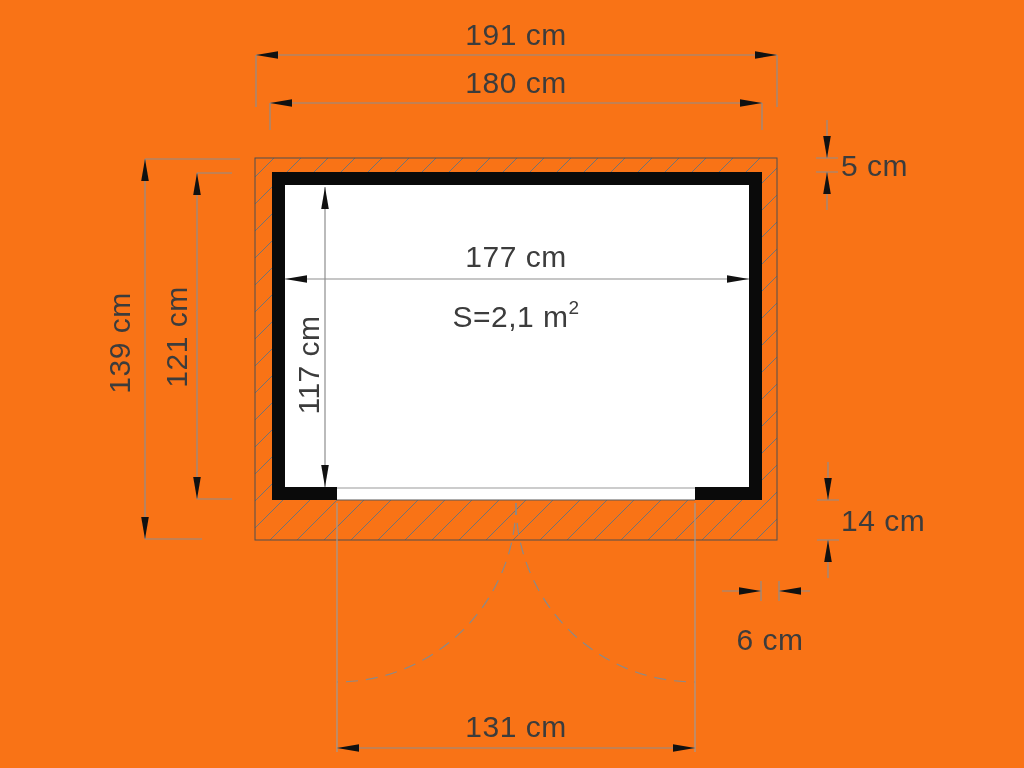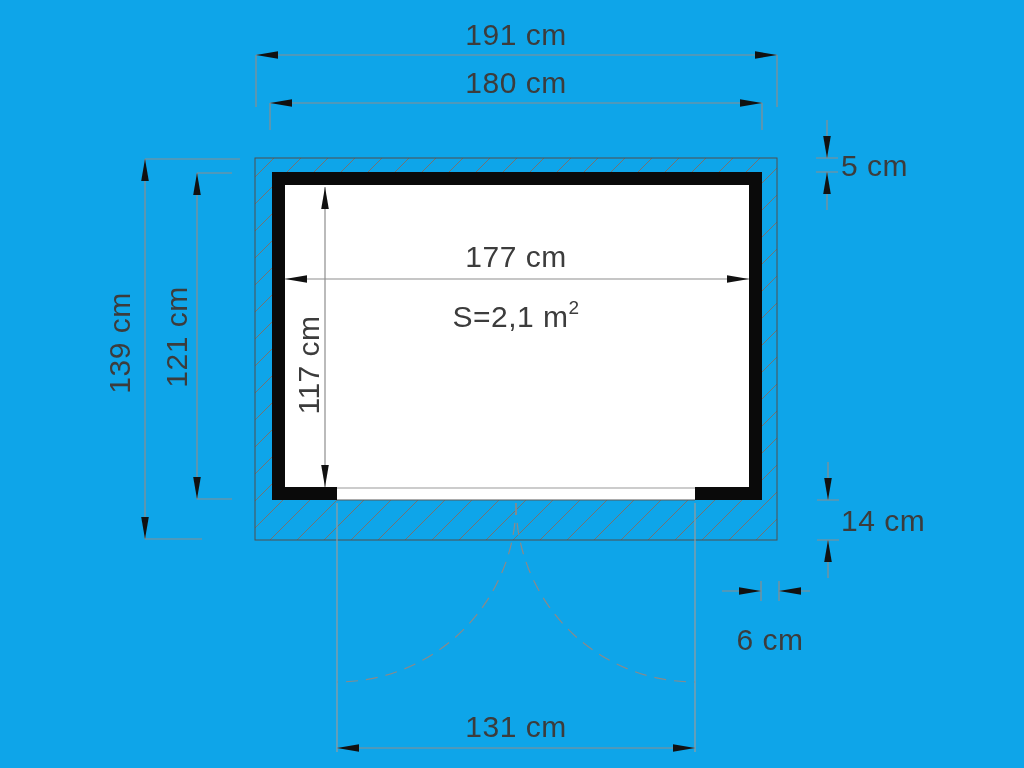--- a/index.html
+++ b/index.html
@@ -1,17 +1,17 @@
 <!DOCTYPE html>
 <html><head>
 <meta charset="utf-8">
 <style>
   html, body { margin: 0; padding: 0; background: #ffffff; }
   .stage {
-    width: 1024px; height: 768px; position: relative; background: #0ea5e9;
+    width: 1024px; height: 768px; position: relative; background: #f97316;
     font-family: "Liberation Sans", sans-serif;
   }
   svg text {
     font-family: "Liberation Sans", sans-serif;
     font-size: 30px;
     letter-spacing: 0.5px;
     fill: #3c3c3c;
   }
   svg .dimline { stroke: #8e8e8e; stroke-width: 1.2; fill: none; }
   svg .doorline { stroke: #9b9b9b; stroke-width: 1.2; fill: none; }

